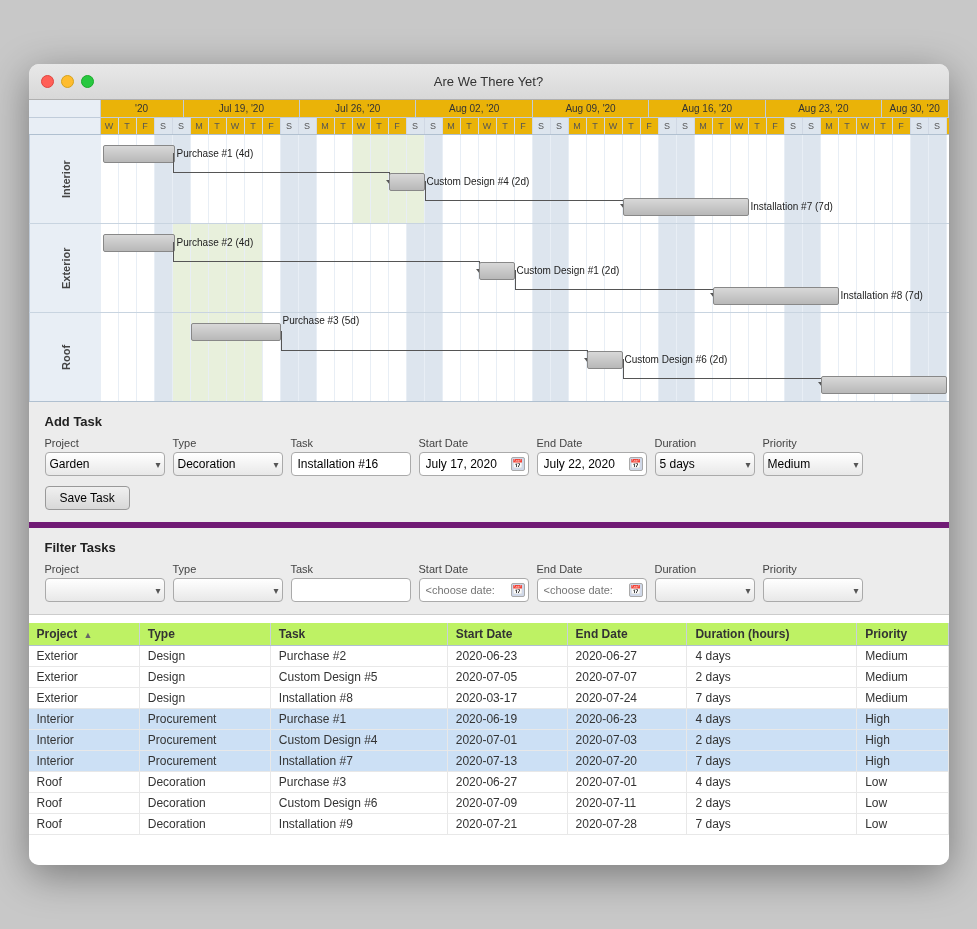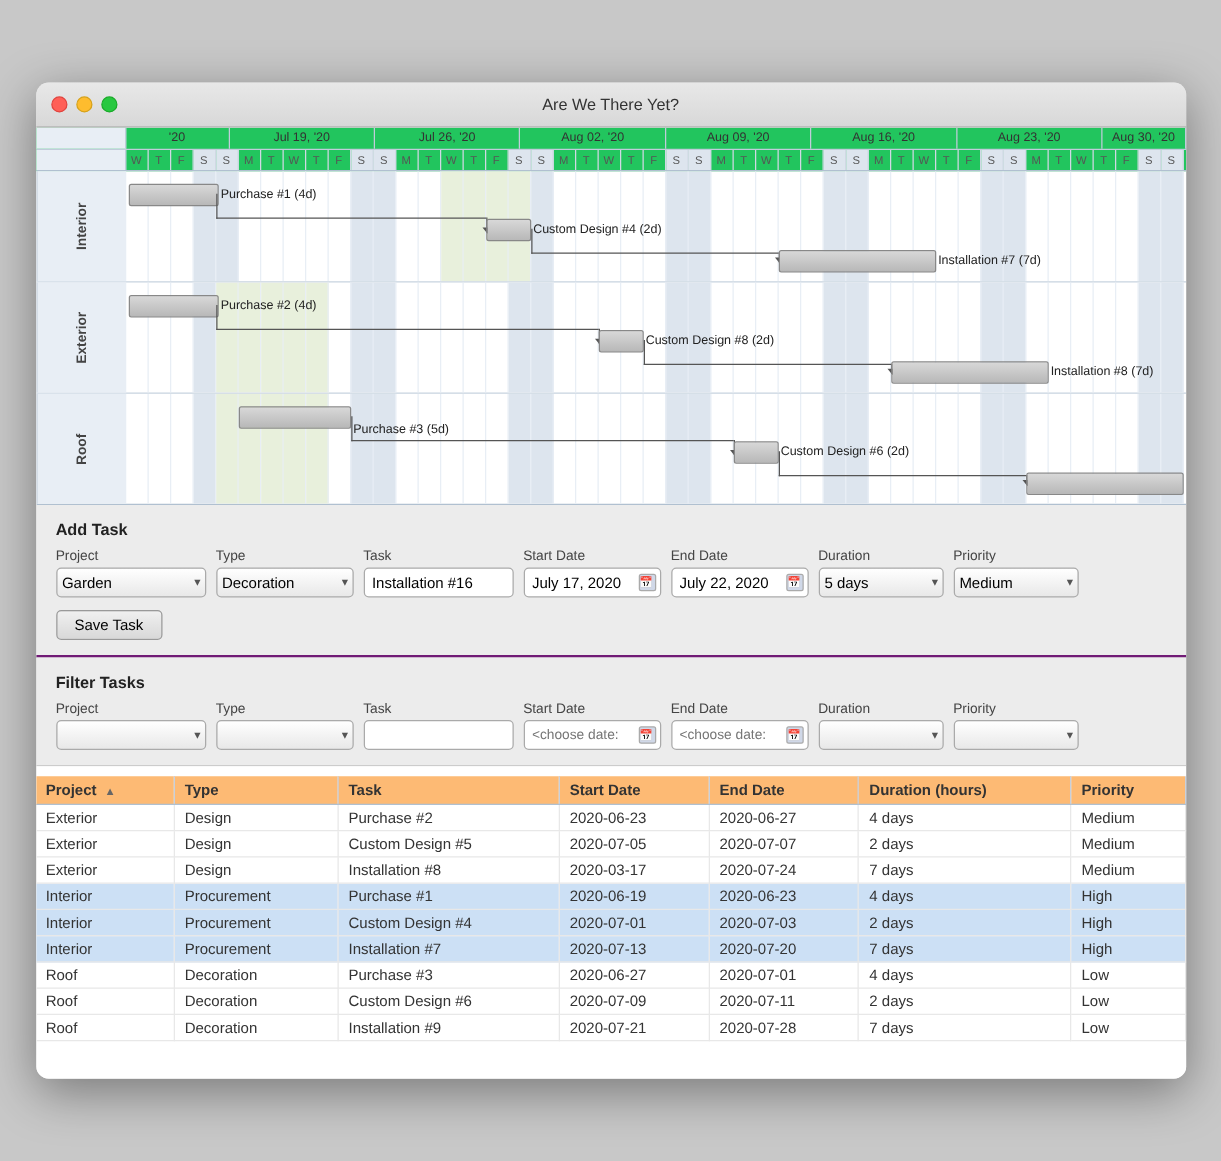--- a/index.html
+++ b/index.html
@@ -39,21 +39,21 @@
     .tl-yellow { background: #febc2e; border: 1px solid #d6a21a; }
     .tl-green { background: #28c840; border: 1px solid #1aab29; }
     .window-title { font-size: 13px; color: #333; font-weight: 500; }
 
     
     .gantt-container {
       background: #fff;
       overflow: hidden;
     }
     .gantt-header {
-      background: #22c55e;
+      background: #eab308;
       border-bottom: 1px solid #b0c0d0;
     }
     .gantt-weeks-row {
       display: flex;
       height: 18px;
       border-bottom: 1px solid #c0ccda;
     }
     .gantt-label-col {
       width: 72px;
       min-width: 72px;
@@ -140,21 +140,21 @@
       white-space: nowrap;
       font-size: 10px;
       color: #222;
       pointer-events: none;
     }
 
     
     .form-section {
       background: #ececec;
       padding: 12px 16px;
-      border-bottom: 2px solid #701a75;
+      border-bottom: 6px solid #701a75;
     }
     .section-title {
       font-size: 13px;
       font-weight: 600;
       color: #222;
       margin-bottom: 8px;
     }
     .form-row {
       display: flex;
       gap: 8px;
@@ -241,21 +241,21 @@
     .table-section {
       background: #fff;
       padding: 8px 0 0 0;
     }
     .data-table {
       width: 100%;
       border-collapse: collapse;
       font-size: 12px;
     }
     .data-table th {
-      background: #fdba74;
+      background: #bef264;
       border-bottom: 1px solid #b0c0d0;
       border-right: 1px solid #c8d0dc;
       padding: 4px 8px;
       text-align: left;
       font-weight: 600;
       color: #333;
       white-space: nowrap;
       cursor: pointer;
       user-select: none;
     }
@@ -493,21 +493,21 @@
         </div>
 
         <div class="gantt-bar" style="left:2px; top:10px; width:72px;"></div>
         <span class="gantt-bar-label" style="left:76px; top:13px;">Purchase #2 (4d)</span>
         <div style="position:absolute; left:72px; top:18px; width:1px; height:20px; background:#555; pointer-events:none;"></div>
         <div style="position:absolute; left:72px; top:37px; width:306px; height:1px; background:#555; pointer-events:none;"></div>
         <div style="position:absolute; left:378px; top:37px; width:1px; height:12px; background:#555; pointer-events:none;"></div>
         <div style="position:absolute; left:375px; top:45px; width:0;height:0;border-left:4px solid transparent;border-right:4px solid transparent;border-top:5px solid #555; pointer-events:none;"></div>
 
         <div class="gantt-bar" style="left:378px; top:38px; width:36px;"></div>
-        <span class="gantt-bar-label" style="left:416px; top:41px;">Custom Design #8 (2d)</span>
+        <span class="gantt-bar-label" style="left:416px; top:41px;">Custom Design #1 (2d)</span>
         <div style="position:absolute; left:414px; top:46px; width:1px; height:20px; background:#555; pointer-events:none;"></div>
         <div style="position:absolute; left:414px; top:65px; width:198px; height:1px; background:#555; pointer-events:none;"></div>
         <div style="position:absolute; left:612px; top:65px; width:1px; height:8px; background:#555; pointer-events:none;"></div>
         <div style="position:absolute; left:609px; top:69px; width:0;height:0;border-left:4px solid transparent;border-right:4px solid transparent;border-top:5px solid #555; pointer-events:none;"></div>
 
         <div class="gantt-bar" style="left:612px; top:63px; width:126px;"></div>
         <span class="gantt-bar-label" style="left:740px; top:66px;">Installation #8 (7d)</span>
       </div>
     </div>
 
@@ -559,21 +559,21 @@
             <div class="day-col" style="width:18px;"></div>
             <div class="day-col" style="width:18px;"></div>
             <div class="day-col" style="width:18px;"></div>
             <div class="day-col" style="width:18px;"></div>
             <div class="day-col weekend" style="width:18px;"></div>
             <div class="day-col weekend" style="width:18px;"></div>
           <div class="day-col" style="width:18px;"></div>
         </div>
 
         <div class="gantt-bar" style="left:90px; top:10px; width:90px;"></div>
-        <span class="gantt-bar-label" style="left:182px; top:23px;">Purchase #3 (5d)</span>
+        <span class="gantt-bar-label" style="left:182px; top:2px;">Purchase #3 (5d)</span>
         <div style="position:absolute; left:180px; top:18px; width:1px; height:20px; background:#555; pointer-events:none;"></div>
         <div style="position:absolute; left:180px; top:37px; width:306px; height:1px; background:#555; pointer-events:none;"></div>
         <div style="position:absolute; left:486px; top:37px; width:1px; height:12px; background:#555; pointer-events:none;"></div>
         <div style="position:absolute; left:483px; top:45px; width:0;height:0;border-left:4px solid transparent;border-right:4px solid transparent;border-top:5px solid #555; pointer-events:none;"></div>
 
         <div class="gantt-bar" style="left:486px; top:38px; width:36px;"></div>
         <span class="gantt-bar-label" style="left:524px; top:41px;">Custom Design #6 (2d)</span>
         <div style="position:absolute; left:522px; top:46px; width:1px; height:20px; background:#555; pointer-events:none;"></div>
         <div style="position:absolute; left:522px; top:65px; width:198px; height:1px; background:#555; pointer-events:none;"></div>
         <div style="position:absolute; left:720px; top:65px; width:1px; height:8px; background:#555; pointer-events:none;"></div>

